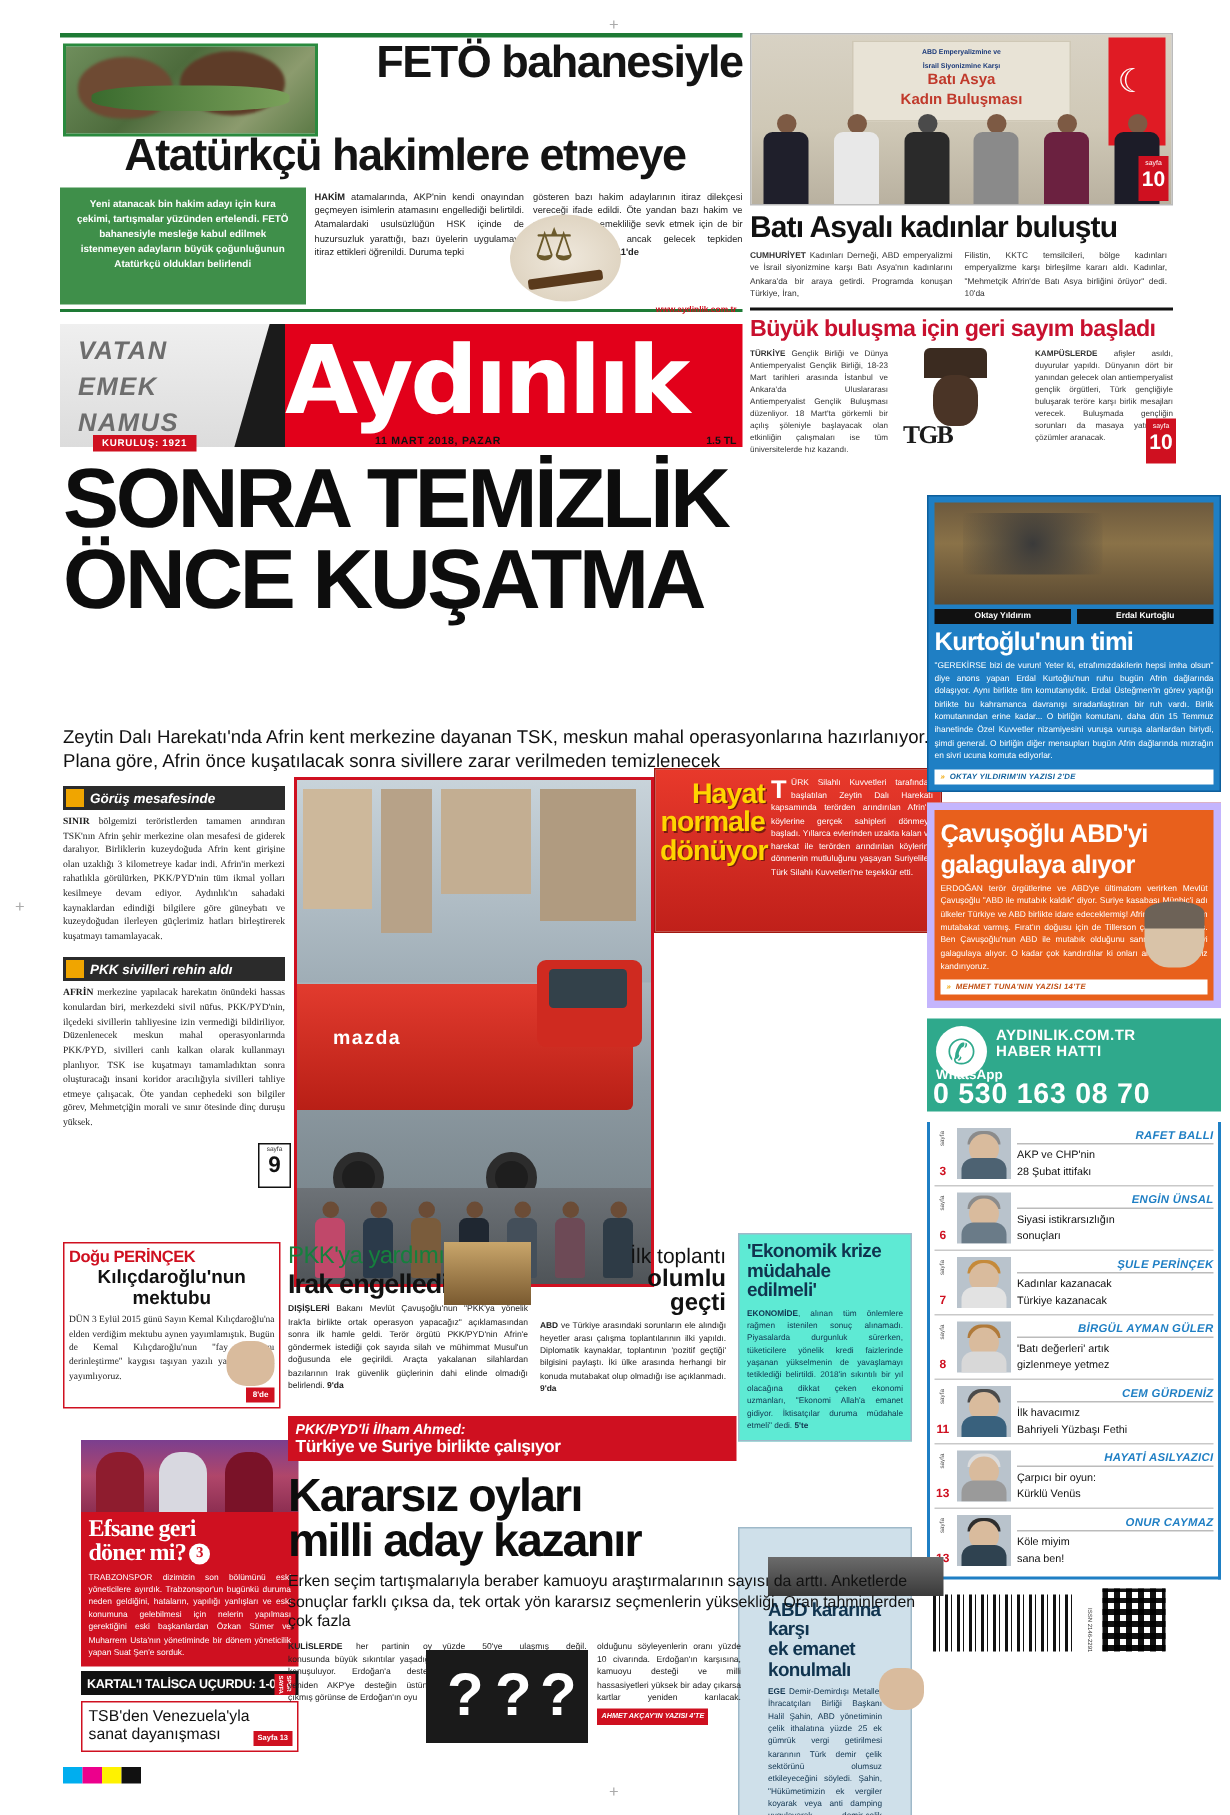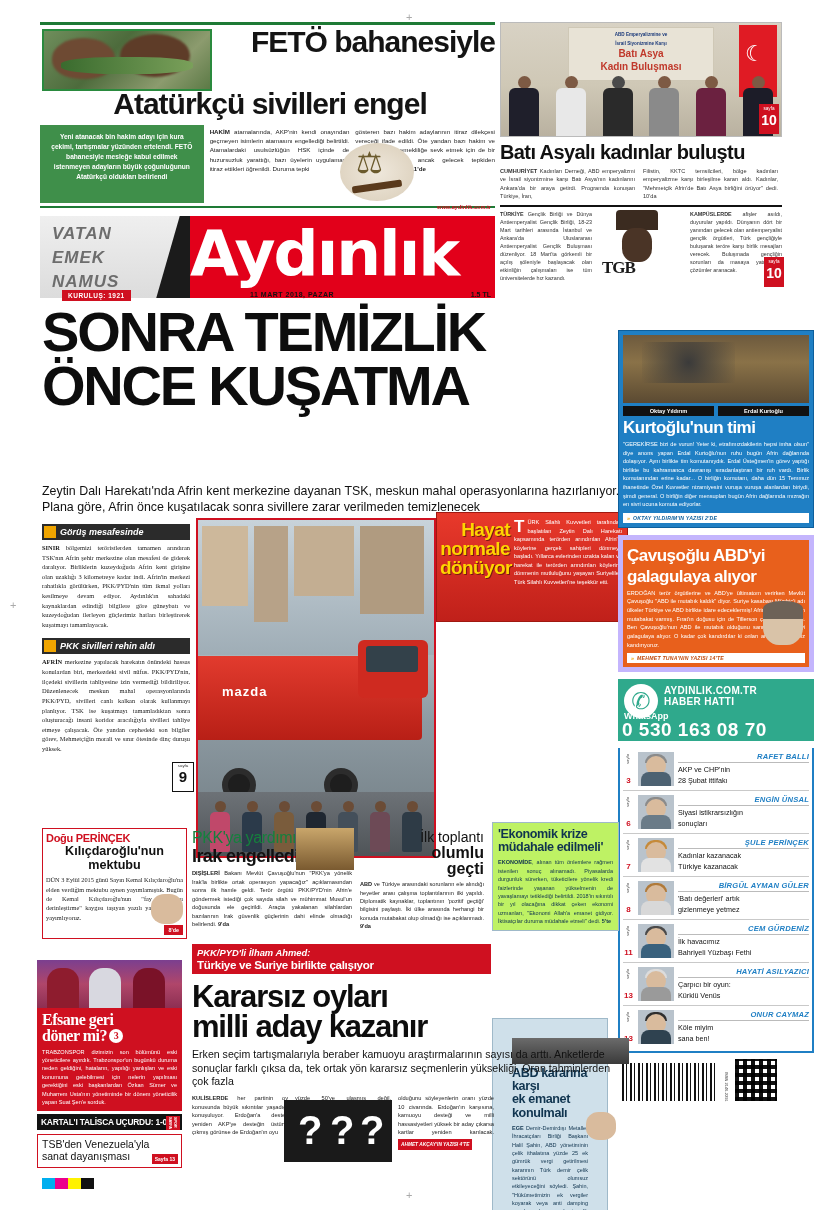--- a/index.html
+++ b/index.html
@@ -216,21 +216,21 @@
   
   .perincek { position:absolute; left:42px; top:828px; width:145px; border:1px solid #cf1020; padding:3px;}
   .pk-name { font-size:11px; font-weight:800; color:#cf1020; letter-spacing:-0.3px; }
   .pk-title { font-size:12.6px; font-weight:800; line-height:1.05; margin-top:1px; color:#111; text-align:center;}
   .pk-text { font-size:6.3px; line-height:1.48; text-align:justify; margin-top:3px; color:#1a1a1a;
      font-family:"Liberation Serif", serif;}
   .pk-tag { float:right; background:#cf1020; color:#fff; font-size:5.4px; font-weight:800; padding:2px 4px; margin-top:3px;}
   .pk-face { position:absolute; right:3px; bottom:14px; width:32px; height:30px; background:#d9bb9d;
      border-radius:42%;}
 
-  .efsane { position:absolute; left:37px; top:960px; width:145px; }
+  .efsane { position:absolute; left:54px; top:960px; width:145px; }
   .efs-photo { width:145px; height:48px; background: linear-gradient(180deg,#7b3f8f 0%, #b0466a 50%, #8d2f52 100%);
      position:relative; overflow:hidden;}
   .efs-photo .fan { position:absolute; bottom:0; width:32px; height:40px; }
   .efs-red { width:145px; background:#cf1020; color:#fff; padding:4px 5px 5px 5px; }
   .efs-t { font-size:16px; font-weight:800; line-height:1.02; letter-spacing:-0.5px; font-family:"Liberation Serif", serif;}
   .efs-circ { display:inline-block; width:14px; height:14px; border-radius:50%; background:#fff; color:#cf1020;
      font-size:10px; font-weight:800; text-align:center; line-height:14px; vertical-align:2px; margin-left:2px;}
   .efs-b { font-size:5.6px; line-height:1.5; text-align:justify; margin-top:3px;}
   .kartal { width:145px; background:#111; color:#fff; font-size:8.4px; font-weight:800; padding:3px 4px;
      margin-top:3px; letter-spacing:-0.2px; position:relative;}
@@ -255,21 +255,21 @@
      padding:3px 5px; }
   .pkkred .a { font-size:9.4px; font-weight:800; font-style:italic; }
   .pkkred .b { font-size:11.6px; font-weight:800; letter-spacing:-0.3px; }
 
   .ilk { position:absolute; left:360px; top:830px; width:124px; }
   .ilk .t1 { font-size:14px; line-height:1.04; text-align:right; color:#111; }
   .ilk .t2 { font-size:16px; font-weight:800; line-height:1.02; text-align:right; color:#111;}
   .ilk .b { font-size:5.6px; line-height:1.5; text-align:justify; clear:none; color:#222; margin-top:3px;}
   .ilk .b b { font-weight:800; }
 
-  .ekon { position:absolute; left:492px; top:822px; width:127px; background:#bef264;
+  .ekon { position:absolute; left:492px; top:822px; width:116px; background:#5eead4;
      border:1px solid #9fb9c9; padding:5px; }
   .ekon .t { font-size:12.6px; font-weight:800; line-height:1.05; color:#10344f; letter-spacing:-0.4px;}
   .ekon .b { font-size:5.5px; line-height:1.52; text-align:justify; color:#10344f; margin-top:4px;}
   .ekon .b b { font-weight:800; }
 
   .abdv { position:absolute; left:492px; top:1018px; width:116px; background:#cfe0ea;
      border:1px solid #9fb9c9; padding:19px;}
   .abdv .ph { width:117px; height:26px; background:linear-gradient(180deg,#6b6b6b,#3a3a3a); margin-bottom:3px;}
   .abdv .t { font-size:12.6px; font-weight:800; line-height:1.05; color:#10344f; letter-spacing:-0.4px;}
   .abdv .b { font-size:5.5px; line-height:1.52; text-align:justify; color:#10344f; margin-top:4px;}
@@ -303,21 +303,21 @@
   <div class="topband">
     <div class="fetobox">
       <div class="feto-photo">
         <div class="blur1"></div>
           <div class="blur2"></div>
       </div>
       <div class="feto-head">
         <div class="l1">FETÖ bahanesiyle</div>
       </div>
       <div class="feto-head2">
-        <div class="l2">Atatürkçü sivilleri engel</div>
+        <div class="l2">Atatürkçü hakimlere etmeye</div>
       </div>
       <div class="feto-body">
         <div class="feto-lede">Yeni atanacak bin hakim adayı için kura çekimi, tartışmalar yüzünden ertelendi. FETÖ bahanesiyle mesleğe kabul edilmek istenmeyen adayların büyük çoğunluğunun Atatürkçü oldukları belirlendi</div>
         <div class="feto-col">
           <b>HAKİM</b><span> atamalarında, AKP'nin kendi onayından geçmeyen isimlerin atamasını engellediği belirtildi. Atamalardaki usulsüzlüğün HSK içinde de huzursuzluk yarattığı, bazı üyelerin uygulamaya itiraz ettikleri öğrenildi. Duruma tepki</span>
         </div>
         <div class="feto-col">
           <span>gösteren bazı hakim adaylarının itiraz dilekçesi vereceği ifade edildi. Öte yandan bazı hakim ve savcıları resen emekliliğe sevk etmek için de bir çalışma yapıldığı, ancak gelecek tepkiden çekinildiği öğrenildi.</span>
           <b>11'de</b>
         </div>
@@ -367,20 +367,21 @@
       </div>
     </div>
     <div class="tr-title">Batı Asyalı kadınlar buluştu</div>
     <div class="tr-body">
       <div class="c">
         <b>CUMHURİYET</b><span> Kadınları Derneği, ABD emperyalizmi ve İsrail siyonizmine karşı Batı Asya'nın kadınlarını Ankara'da bir araya getirdi. Programda konuşan Türkiye, İran,</span>
       </div>
       <div class="c">Filistin, KKTC temsilcileri, bölge kadınları emperyalizme karşı birleşilme kararı aldı. Kadınlar, "Mehmetçik Afrin'de Batı Asya birliğini örüyor" dedi. 10'da</div>
     </div>
     <div class="tr-rule"></div>
+    <div class="tr-title2">Büyük buluşma için geri sayım başladı</div>
     <div class="tr-body2">
       <div class="c">
         <b>TÜRKİYE</b><span> Gençlik Birliği ve Dünya Antiemperyalist Gençlik Birliği, 18-23 Mart tarihleri arasında İstanbul ve Ankara'da Uluslararası Antiemperyalist Gençlik Buluşması düzenliyor. 18 Mart'ta görkemli bir açılış şöleniyle başlayacak olan etkinliğin çalışmaları ise tüm üniversitelerde hız kazandı.</span>
       </div>
       <div class="tgb">
         <div class="hat"></div>
           <div class="face"></div>
         <div class="txt">TGB</div>
       </div>
       <div class="c" style="margin-left:92px;">

